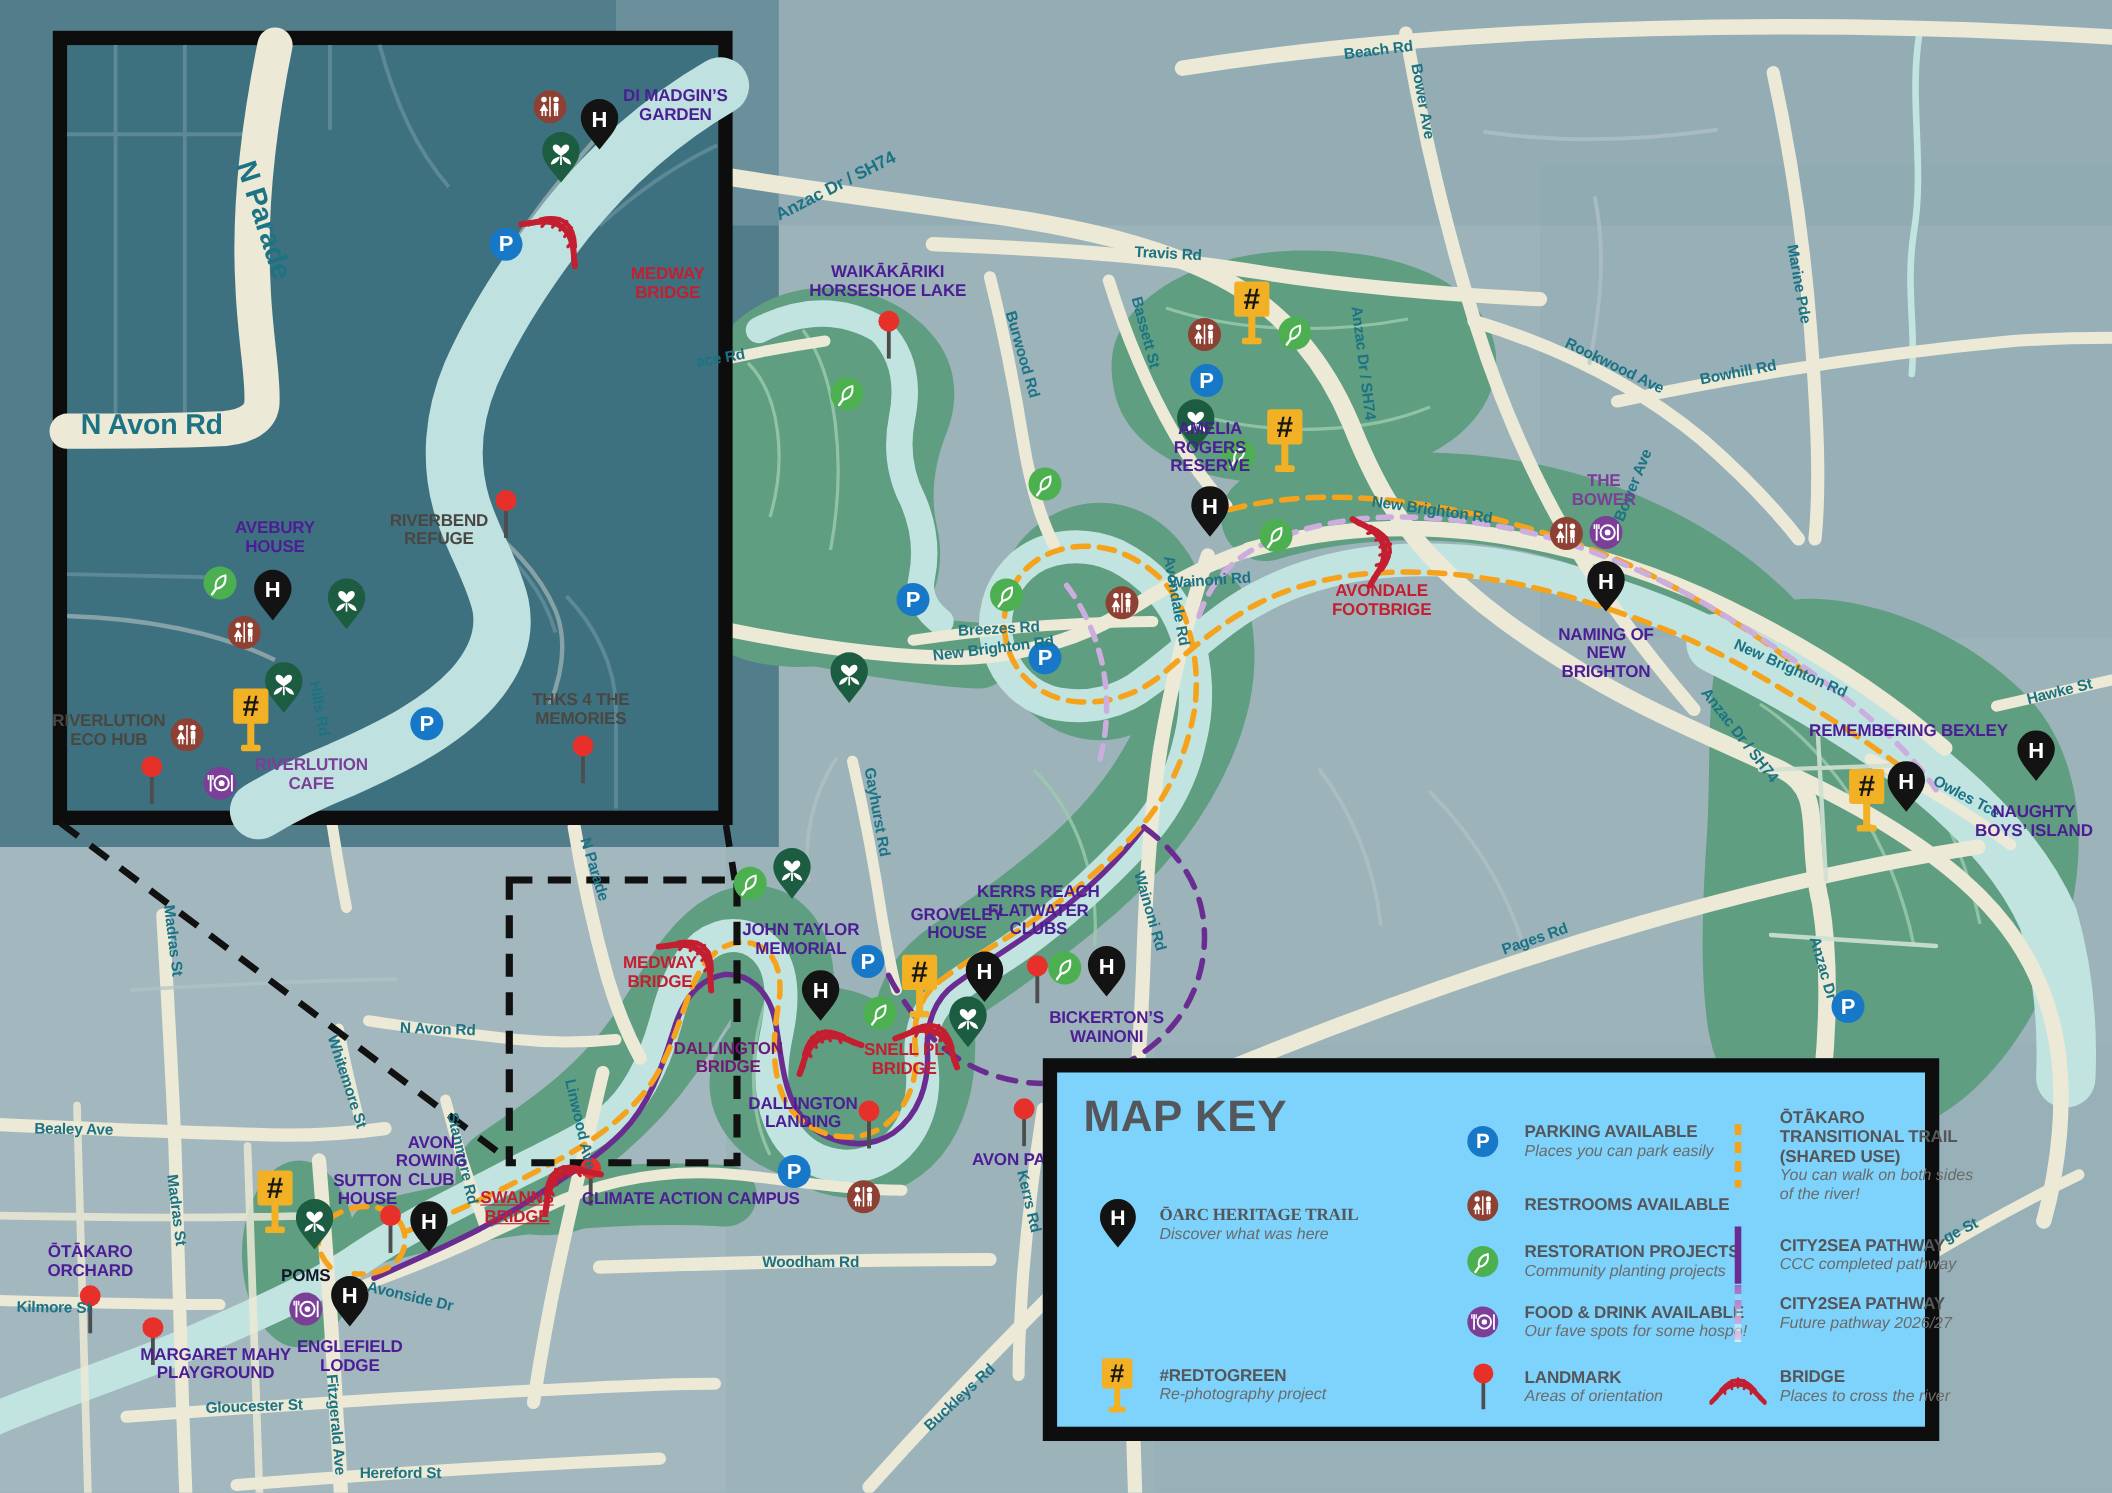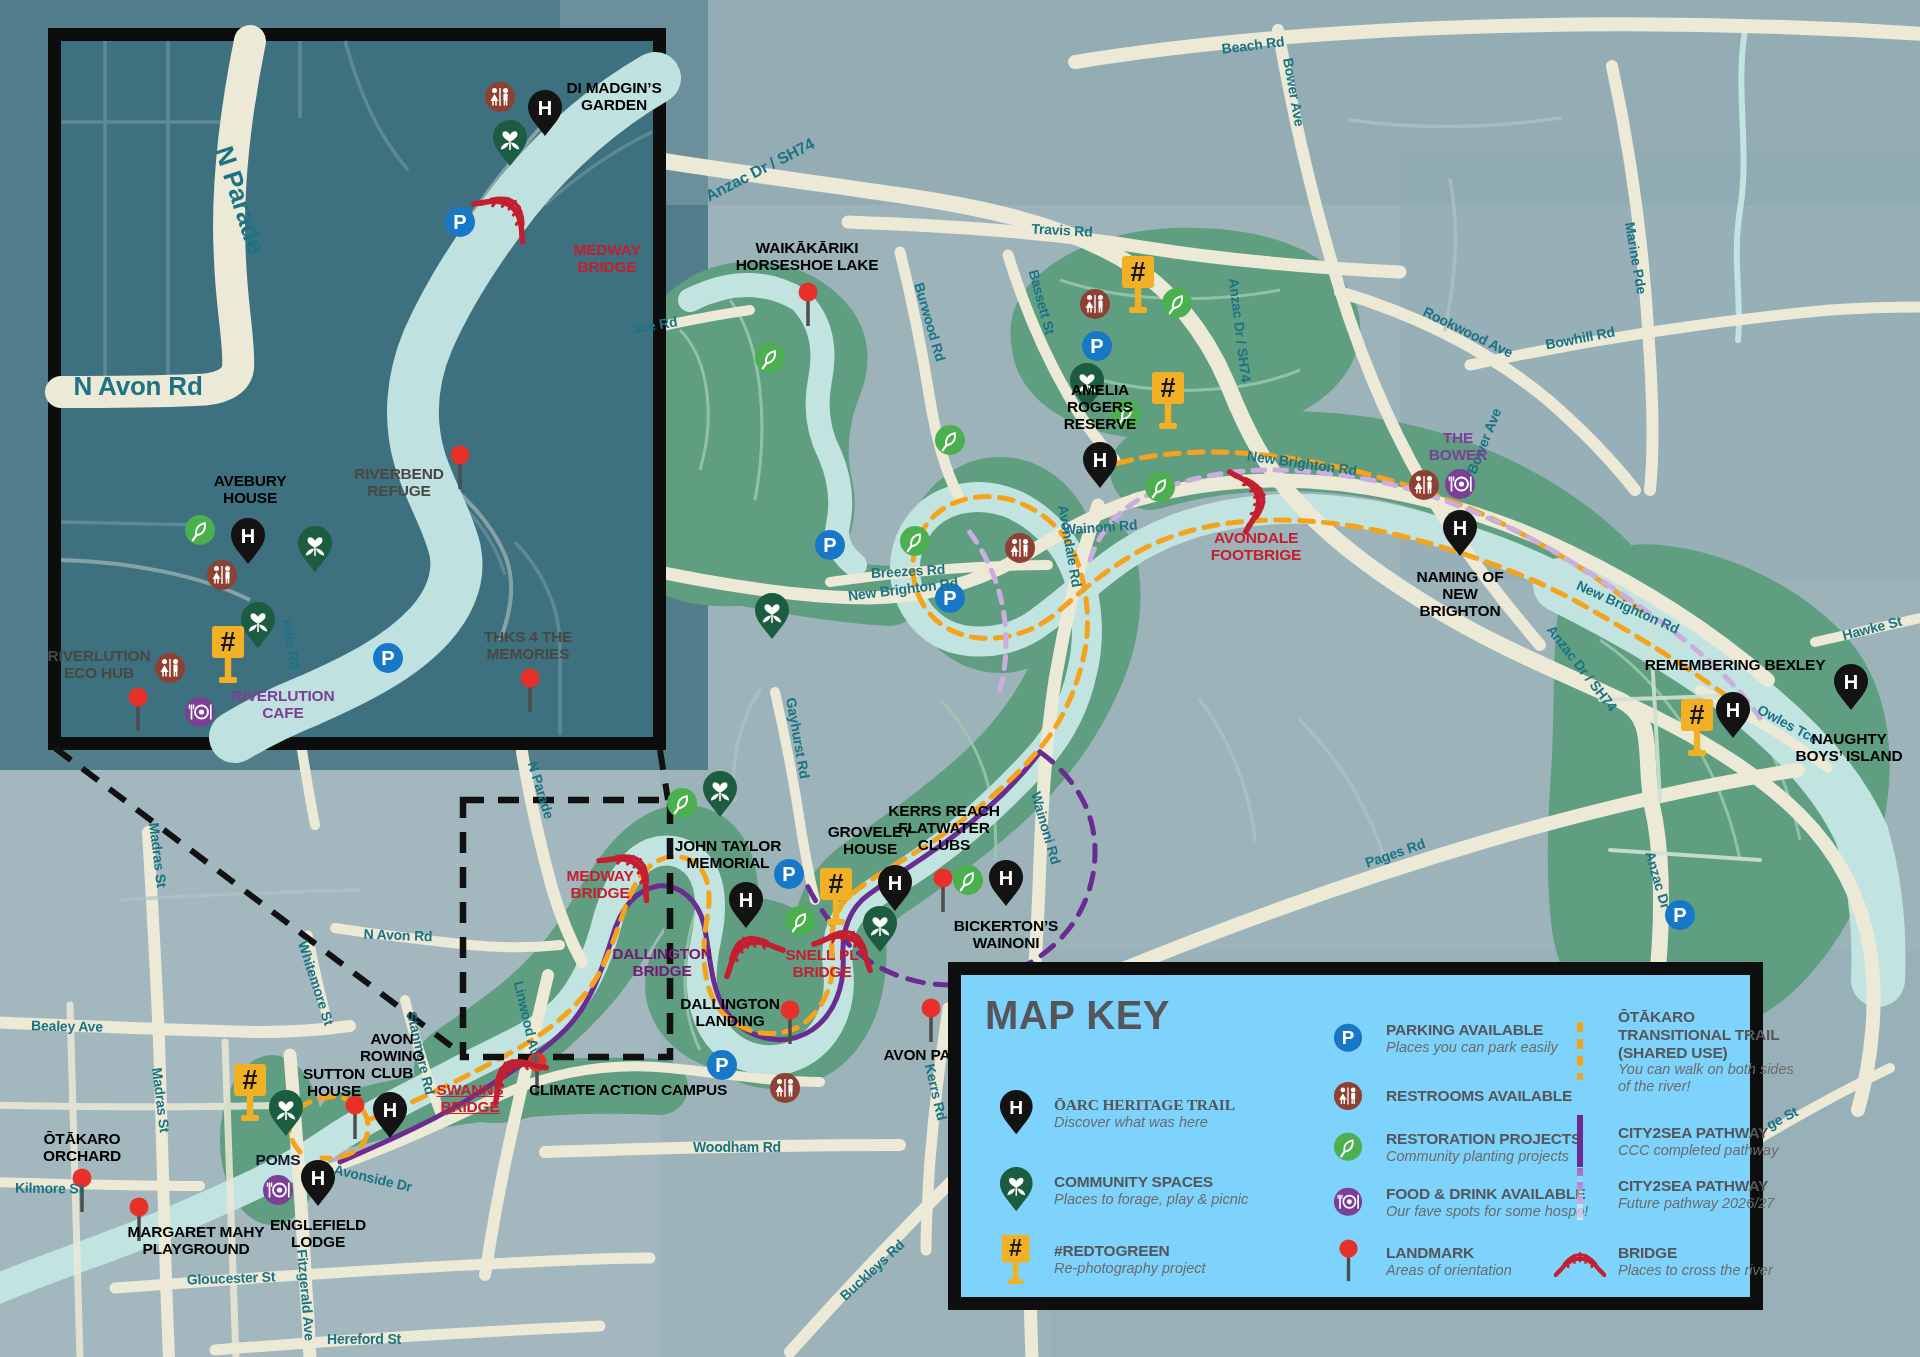--- a/index.html
+++ b/index.html
@@ -3,21 +3,21 @@
 <meta charset="utf-8">
 <style>
   html,body{margin:0;padding:0;background:#9cb3ba;}
   #stage{position:relative;width:1920px;height:1357px;overflow:hidden;
          font-family:"Liberation Sans",sans-serif;}
   #map-svg{position:absolute;left:0;top:0;}
   #labels-layer{position:absolute;left:0;top:0;width:1920px;height:1357px;pointer-events:none;}
   .road-label{position:absolute;white-space:nowrap;font-weight:bold;color:#1b7384;
               transform:translate(-50%,-50%);letter-spacing:-0.2px;}
   .poi-label{position:absolute;transform:translate(-50%,-50%);text-align:center;
-             font-weight:bold;color:#000000;line-height:1.1;letter-spacing:-0.2px;font-size:15.5px;}
+             font-weight:bold;color:#4c1d95;line-height:1.1;letter-spacing:-0.2px;font-size:15.5px;}
   
   #map-key{position:absolute;left:948px;top:962px;width:815px;height:348px;box-sizing:border-box;
            background:#7dd3fc;border:13px solid #0e0e0e;}
   .key-title{position:absolute;left:24px;top:18px;font-size:40px;font-weight:900;color:#55565a;letter-spacing:0.5px;}
   #key-items{position:absolute;left:13px;top:13px;right:13px;bottom:13px;}
   .key-item{position:absolute;display:flex;align-items:center;gap:12px;transform:translateY(-50%);}
   .key-text{display:flex;flex-direction:column;line-height:1.15;}
   .key-label{font-size:15.5px;font-weight:bold;color:#55565a;letter-spacing:-0.2px;}
   .key-desc{font-size:14.5px;font-style:italic;color:#6b6b6b;}
   .key-icon{display:flex;align-items:center;justify-content:center;width:52px;flex:0 0 52px;}
@@ -378,31 +378,20 @@
           <div class="key-icon">
             <svg viewBox="-19 -48 38 52" width="36.53846153846154" height="50">
               <use href="#sym-heritage"></use>
             </svg>
           </div>
           <div class="key-text">
             <div class="key-label" style="width: 235px; font-family: Liberation Serif, serif;">ŌARC HERITAGE TRAIL</div>
             <div class="key-desc" style="width: 235px;">Discover what was here</div>
           </div>
         </div>
-        <div class="key-item" style="left: 16px; top: 202px;">
-          <div class="key-icon">
-            <svg viewBox="-19 -48 38 52" width="36.53846153846154" height="50">
-              <use href="#sym-community"></use>
-            </svg>
-          </div>
-          <div class="key-text">
-            <div class="key-label" style="width: 235px;">COMMUNITY SPACES</div>
-            <div class="key-desc" style="width: 235px;">Places to forage, play &amp; picnic</div>
-          </div>
-        </div>
         <div class="key-item" style="left: 16px; top: 271px;">
           <div class="key-icon">
             <svg viewBox="-18 -18 36 60" width="31.2" height="52">
               <use href="#sym-redtogreen"></use>
             </svg>
           </div>
           <div class="key-text">
             <div class="key-label" style="width: 235px;">#REDTOGREEN</div>
             <div class="key-desc" style="width: 235px;">Re-photography project</div>
           </div>

